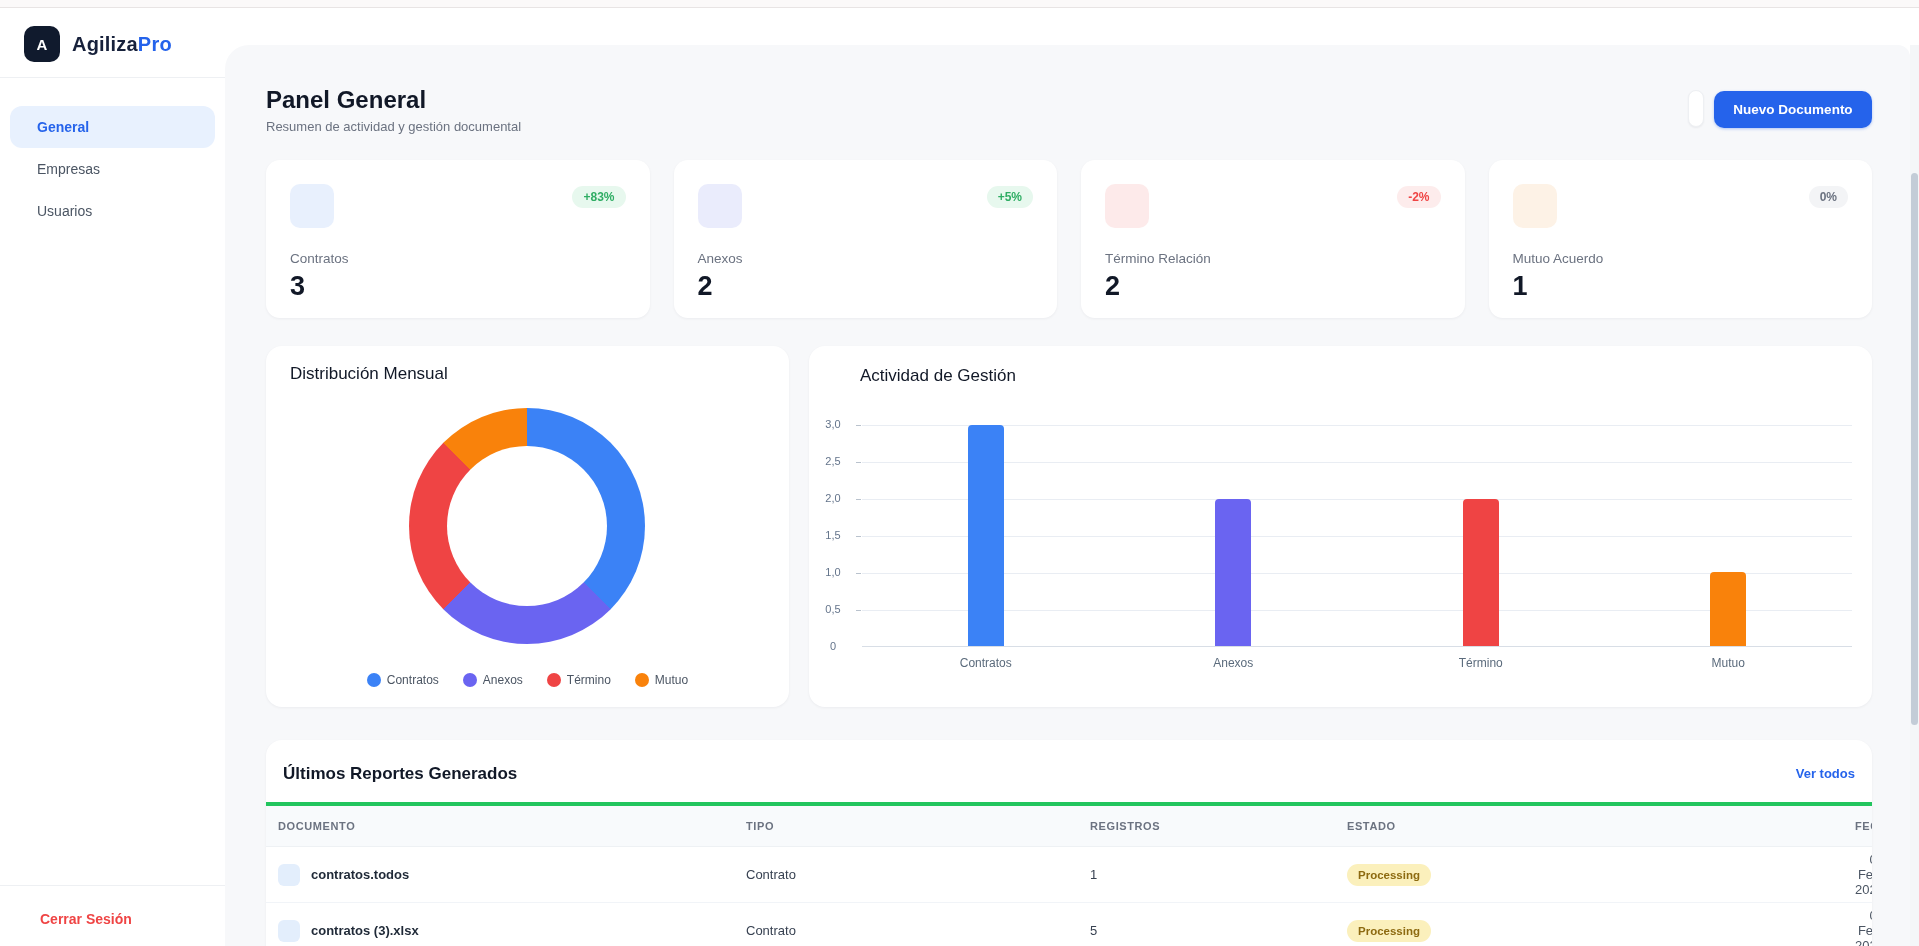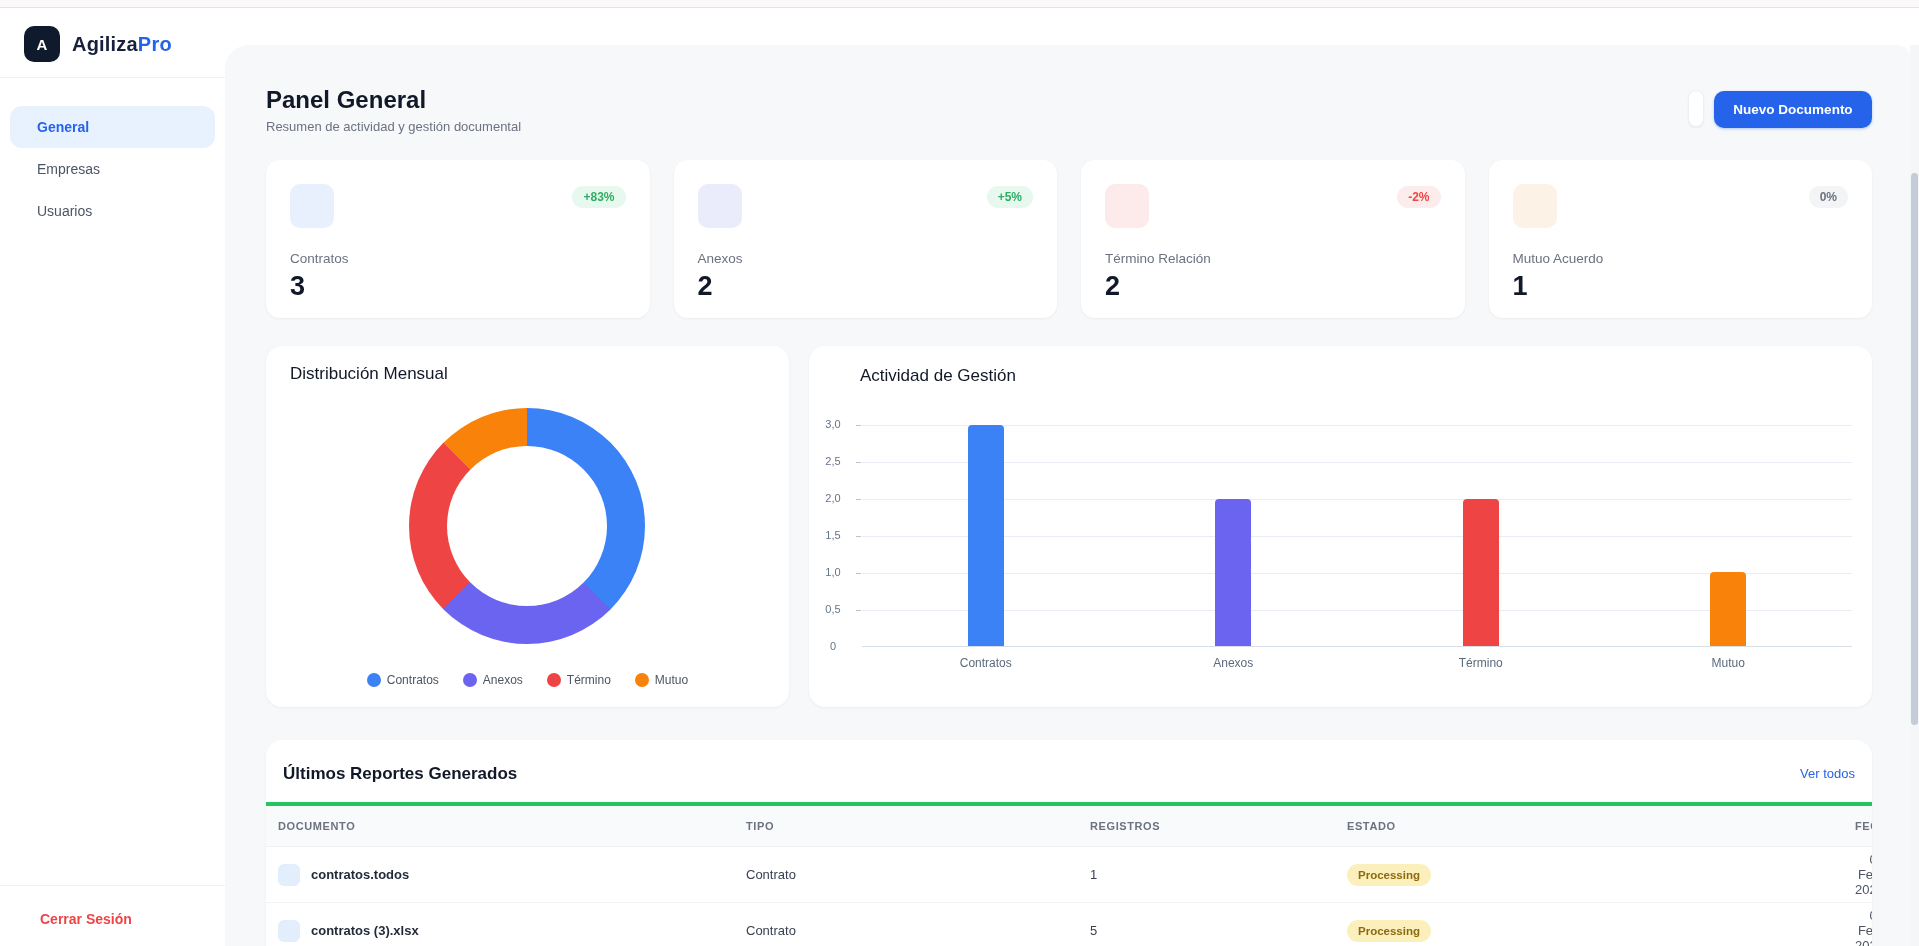--- a/index.html
+++ b/index.html
@@ -81,21 +81,21 @@
   .bands { position:absolute; inset:0; display:flex; }
   .band { flex:1; position:relative; }
   .bar { position:absolute; bottom:0; left:50%; transform:translateX(-50%); width:36px;
     border-radius:4px 4px 0 0; cursor:pointer; }
   .x-labels { position:absolute; left:53px; top:310px; width:990px; display:flex; }
   .x-label { flex:1; text-align:center; font-size:12px; color:#5b6b7c; }
 
   
   .table-card { left:266px; top:740px; width:1606px; height:310px; overflow:hidden; }
   .table-title { position:absolute; left:17px; top:24px; font-size:17px; font-weight:700; color:#111827; }
-  .view-all { position:absolute; right:17px; top:26px; font-size:13px; font-weight:400; color:#2563eb; cursor:pointer; }
+  .view-all { position:absolute; right:17px; top:26px; font-size:13px; font-weight:700; color:#2563eb; cursor:pointer; }
   .tgrid { display:grid; grid-template-columns:468px 344px 257px 508px 1fr; align-items:center;
     padding-left:12px; padding-right:17px; }
   .table-header { position:absolute; left:0; top:62px; width:100%; height:45px; background:#f8fafc;
     border-top:4px solid #22c55e; border-bottom:1px solid #eef1f4; }
   .th { font-size:11px; font-weight:700; color:#6b7280; letter-spacing:.6px; text-transform:uppercase; }
   .th.right, .td.right { text-align:right; }
   .table-row { position:absolute; left:0; width:100%; height:56px; border-bottom:1px solid #f1f4f8; }
   .row-0 { top:107px; } .row-1 { top:163px; }
   .td { font-size:13px; color:#374151; }
   .td.doc { display:flex; align-items:center; gap:11px; }

